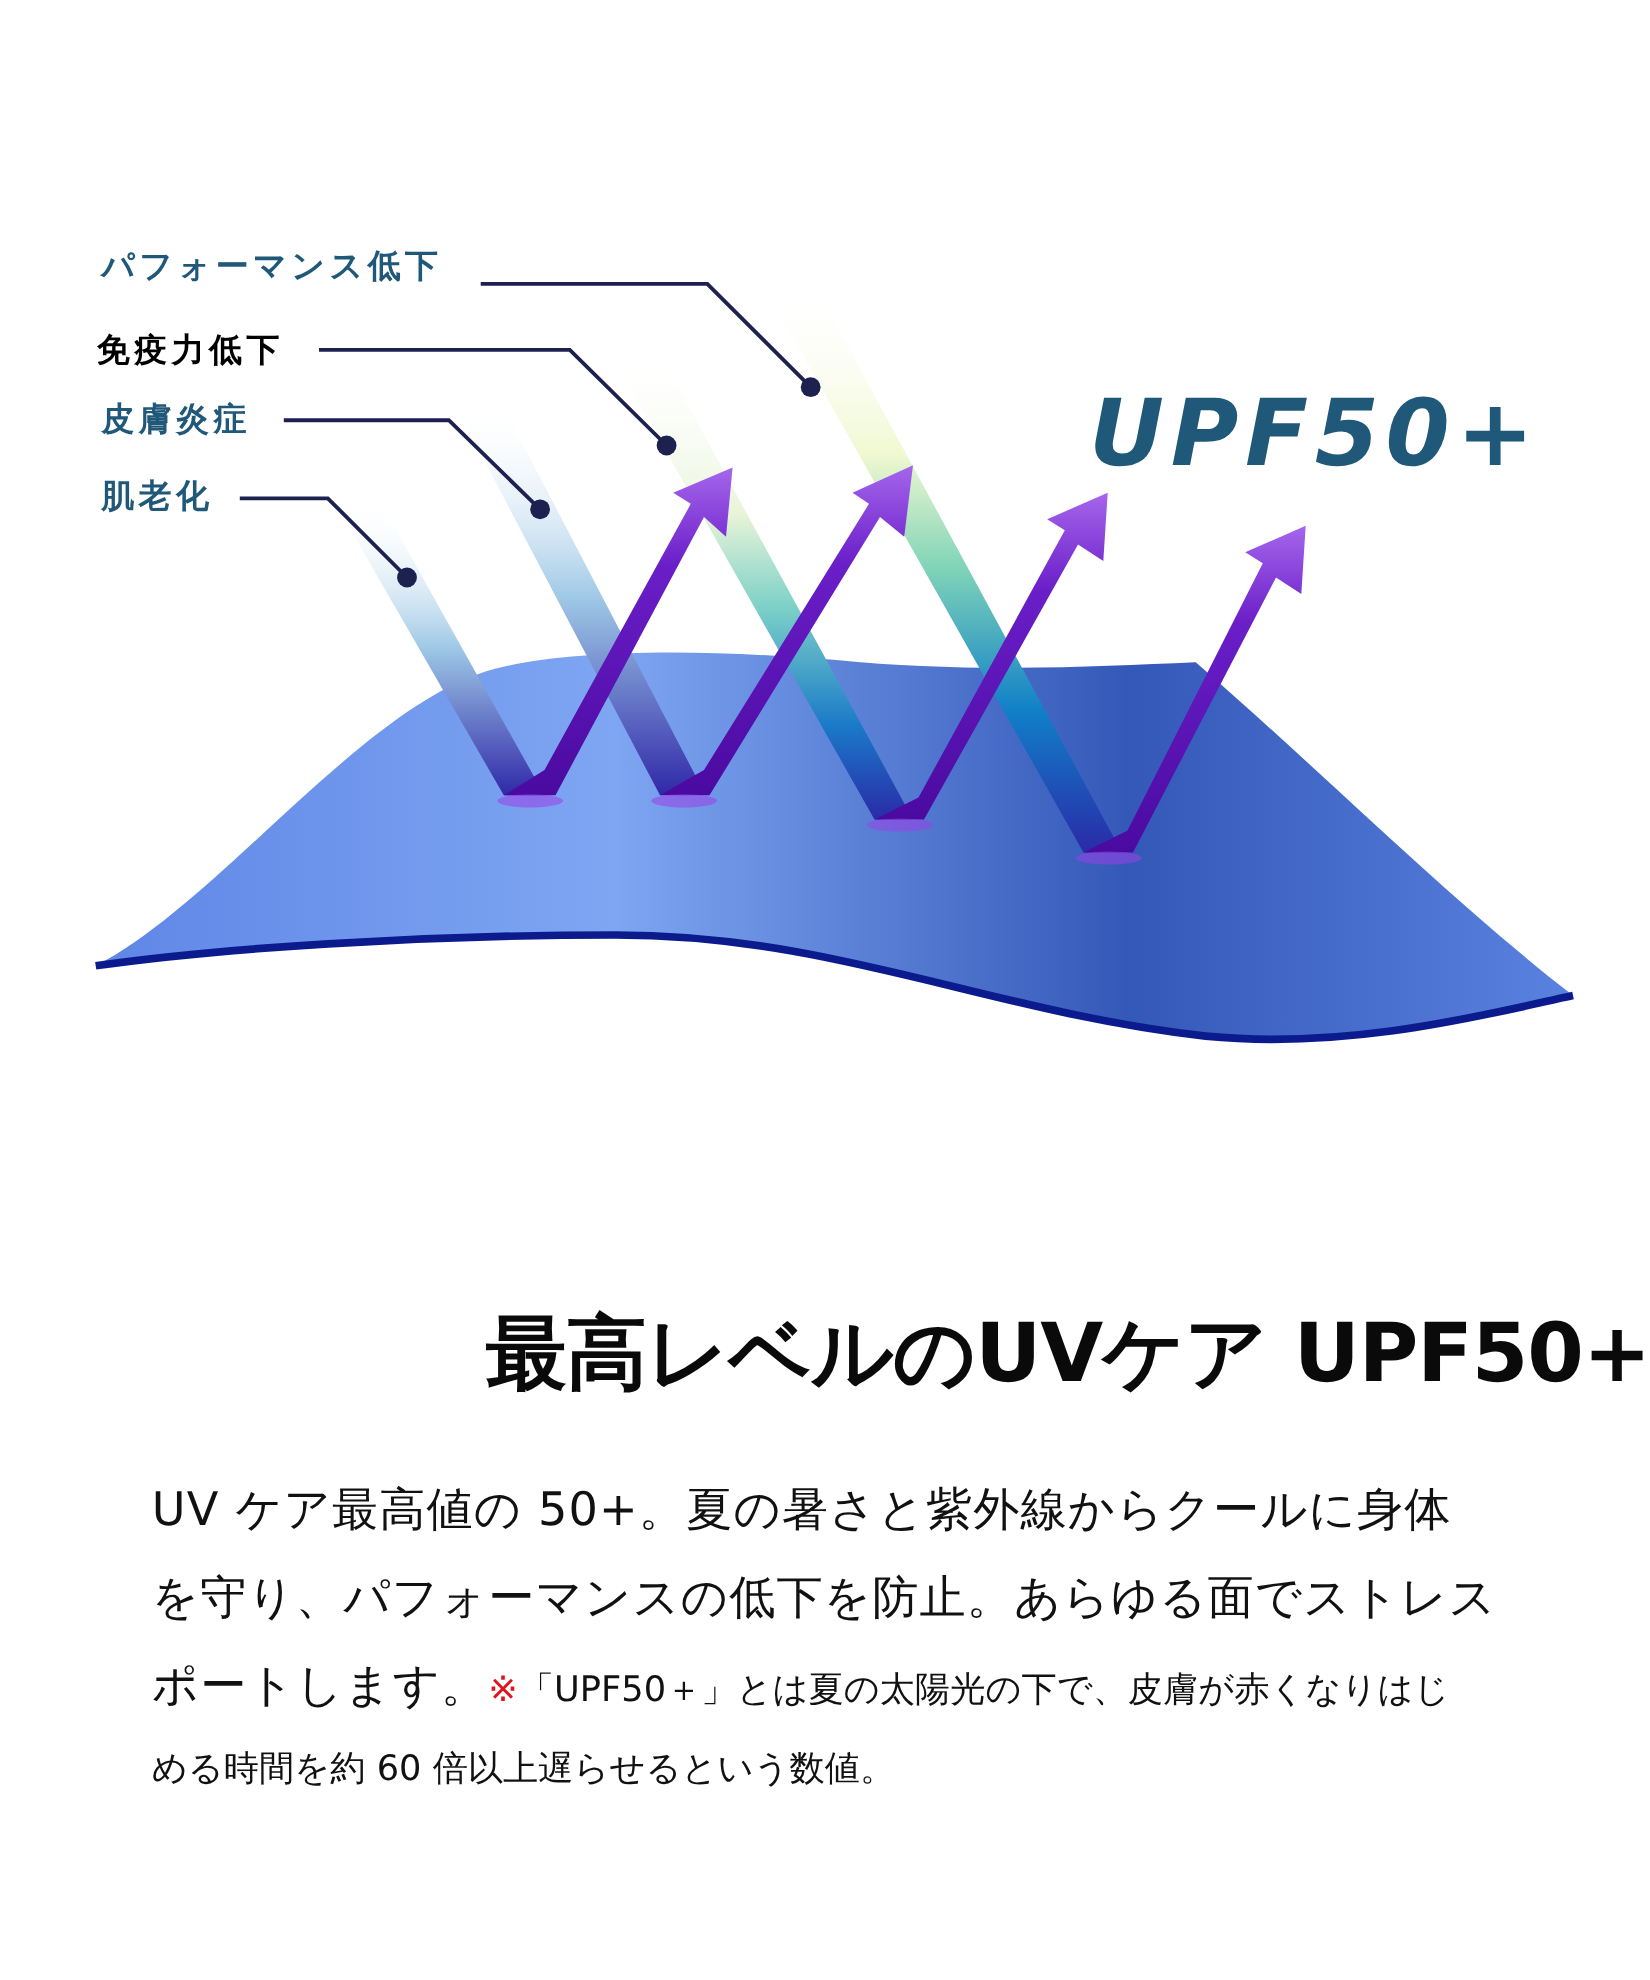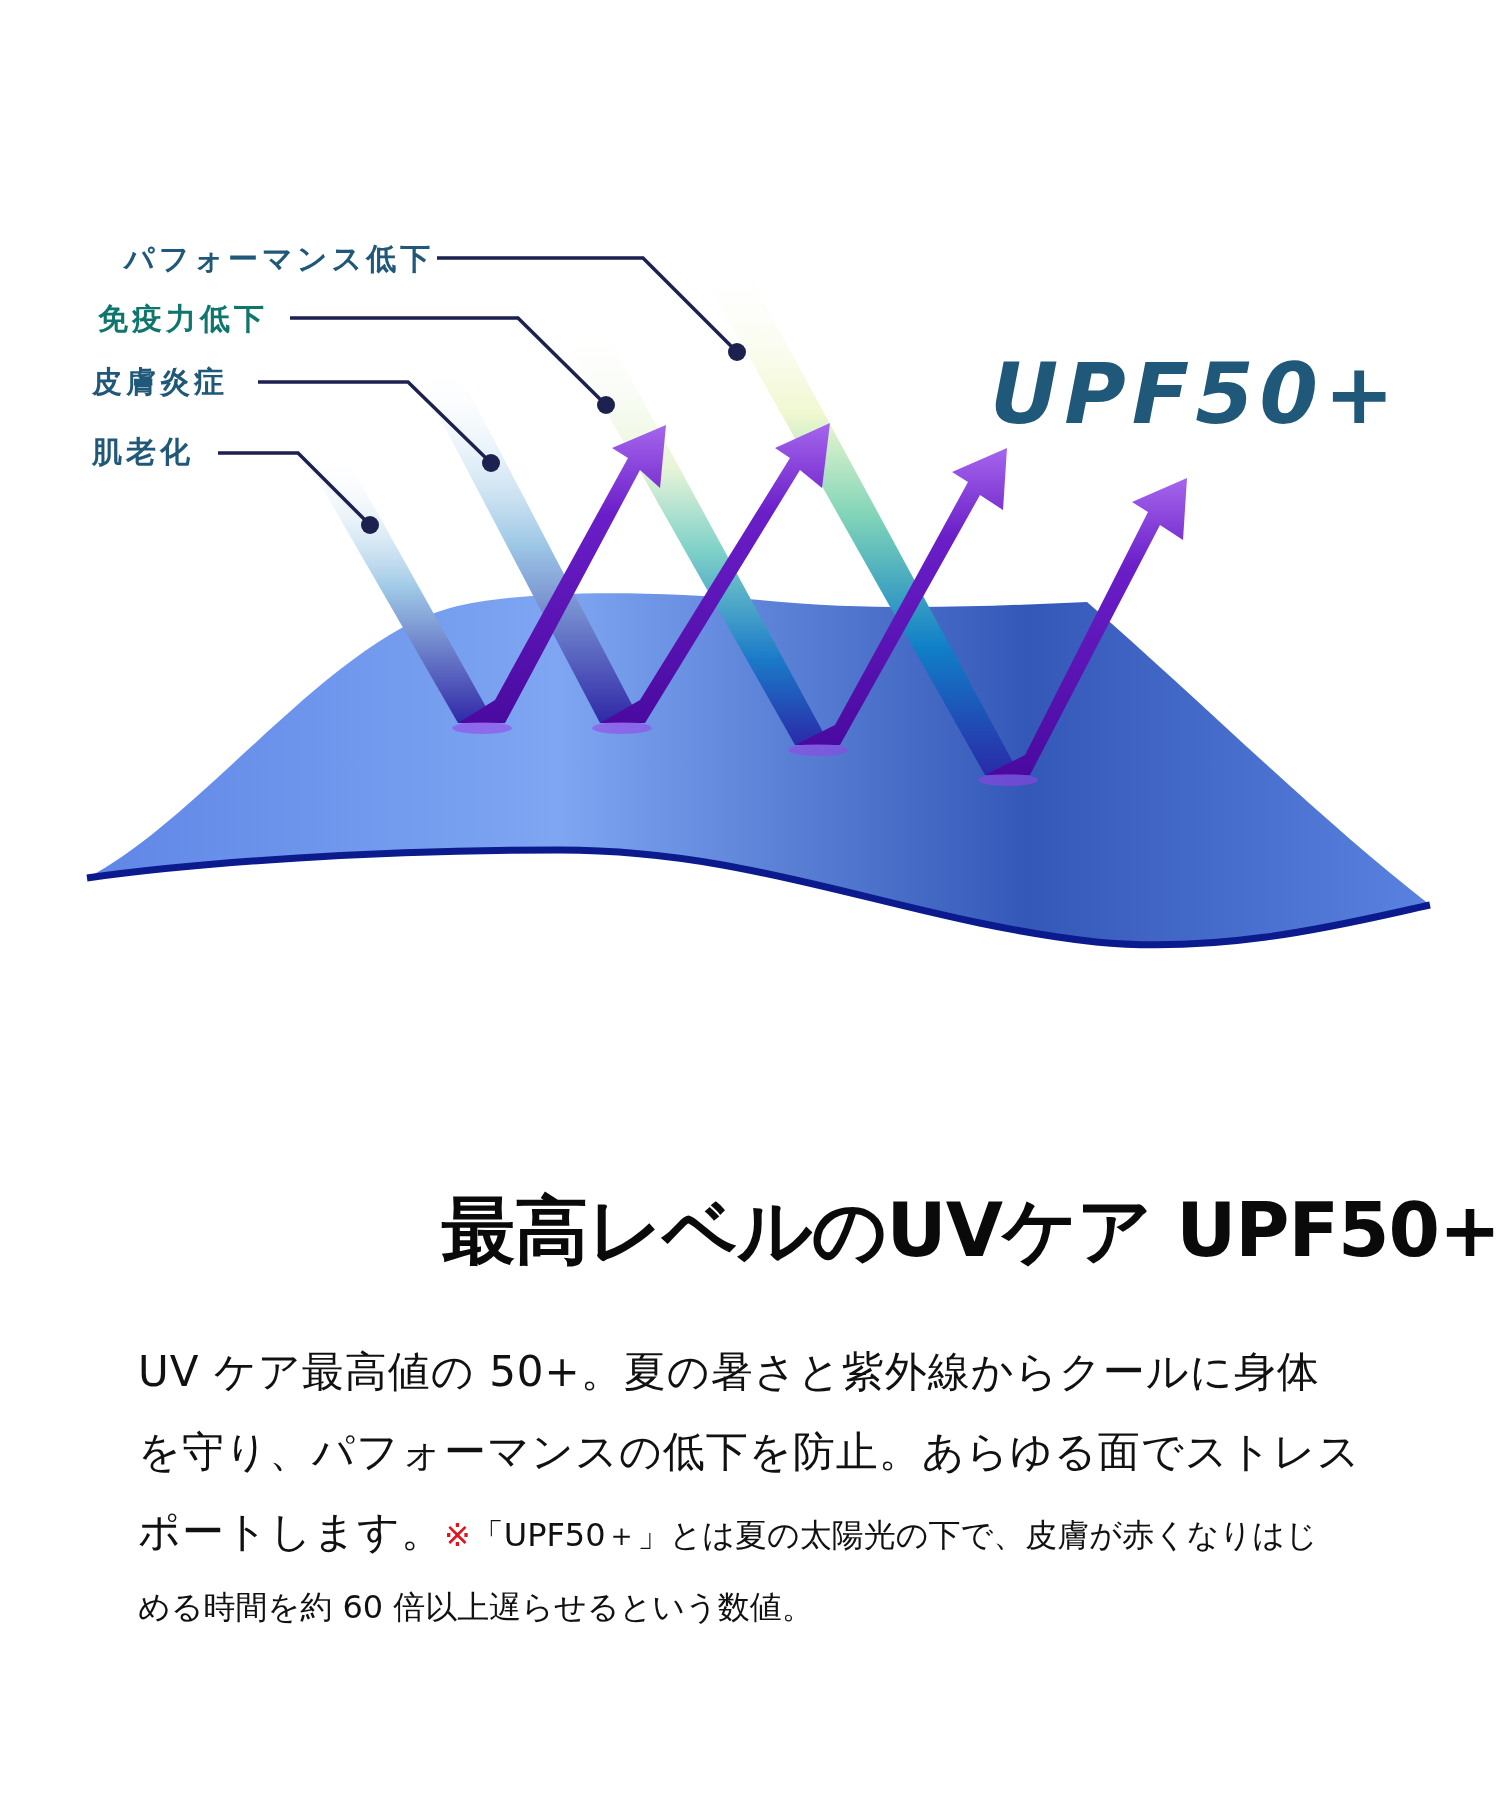--- a/index.html
+++ b/index.html
@@ -93,22 +93,22 @@
       <polyline points="218,453 298,453 370,525"></polyline>
     </g>
     <g fill="#1c2150">
       <circle cx="737" cy="352" r="9"></circle>
       <circle cx="606" cy="405" r="9"></circle>
       <circle cx="491" cy="463" r="9"></circle>
       <circle cx="370" cy="525" r="9"></circle>
     </g>
   </svg>
 
-  <div class="label" style="left:92px; top:244px; color:#1f5878;margin-left:32px;">パフォーマンス低下</div>
-  <div class="label" style="left:98px; top:304px; color:#0f766e;">免疫力低下</div>
+  <div class="label" style="left:92px; top:228px; color:#1f5878;">パフォーマンス低下</div>
+  <div class="label" style="left:88px; top:304px; color:#000000;">免疫力低下</div>
   <div class="label" style="left:92px; top:367px; color:#1f5878;">皮膚炎症</div>
   <div class="label" style="left:92px; top:437px; color:#1f5878;">肌老化</div>
 
   <div class="badge" style="color:#1f5878;margin-top:40px;">UPF50+</div>
 </div>
 
 <div class="heading">最高レベルのUVケア UPF50+</div>
 
 <div class="body-text">
   <div class="line">UV ケア最高値の 50+。夏の暑さと紫外線からクールに身体</div>

